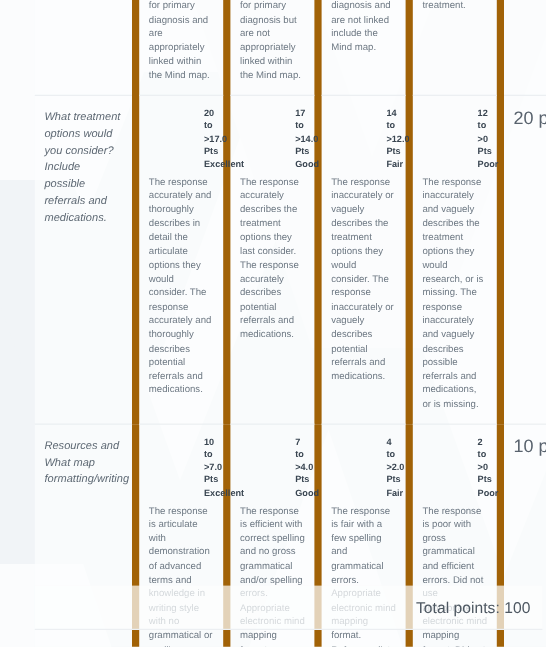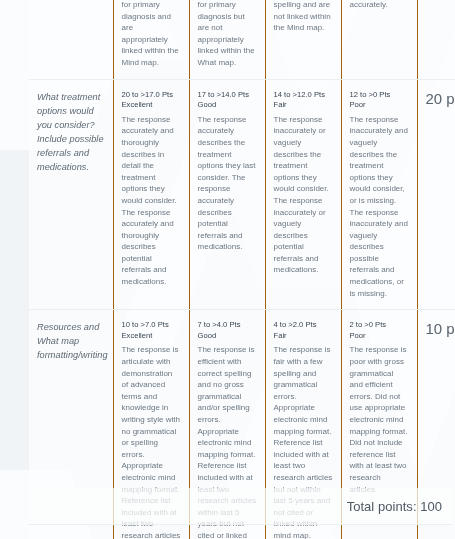--- a/index.html
+++ b/index.html
@@ -21,44 +21,45 @@
   .rubric{
     position:absolute;
     left:29px; top:-1px;
     width:423px;
     border-collapse:collapse;
     table-layout:fixed;
     background:transparent;
   }
   .rubric td{
     vertical-align:top;
-    border-right:1px solid #a16207;
+    border-right:6px solid #a16207;
     border-bottom:1px solid #eceff2;
     padding:10px 8px 10px 8px;
     background:rgba(252,253,254,0.72);
   }
   .rubric td.last{border-right:none;}
 
   .c-crit{width:84px;}
   .c-rat{width:76px;}
   .c-pts{width:39px;}
 
   .crit-text{
     font-size:9.2px;
     line-height:14px;
     color:#5d6873;
     letter-spacing:0.04px;
     font-style:italic;
   }
   .rat-head{
     font-size:7.6px;
-    font-weight:normal;
+    font-weight:bold;
     line-height:10.6px;
     color:#394551;
     letter-spacing:0.01px;
+    margin-left:46px;
   }
   .rat-desc{
     font-size:8px;
     line-height:11.6px;
     color:#6d7883;
     margin-top:3px;
     letter-spacing:0.01px;
   }
   .pts-cell{
     font-size:15px;
@@ -123,54 +124,54 @@
     <tbody>
 
       <tr class="row-clip">
         <td>
           <div class="crit-text"></div>
         </td>
         <td>
           <div class="rat-desc">for primary diagnosis and are appropriately linked within the Mind map.</div>
         </td>
         <td>
-          <div class="rat-desc">for primary diagnosis but are not appropriately linked within the What map.</div>
-        </td>
-        <td>
-          <div class="rat-desc">spelling and are not linked within the Mind map.</div>
-        </td>
-        <td>
-          <div class="rat-desc">accurately.</div>
+          <div class="rat-desc">for primary diagnosis but are not appropriately linked within the Mind map.</div>
+        </td>
+        <td>
+          <div class="rat-desc">diagnosis and are not linked include the Mind map.</div>
+        </td>
+        <td>
+          <div class="rat-desc">treatment.</div>
         </td>
         <td class="last pts-cell"></td>
       </tr>
 
       <tr>
         <td>
           <div class="crit-text">What treatment options would you consider? Include possible referrals and medications.</div>
         </td>
         <td>
           <div class="rat-head">20 to &gt;17.0 Pts</div>
           <div class="rat-head">Excellent</div>
-          <div class="rat-desc">The response accurately and thoroughly describes in detail the treatment options they would consider. The response accurately and thoroughly describes potential referrals and medications.</div>
+          <div class="rat-desc">The response accurately and thoroughly describes in detail the articulate options they would consider. The response accurately and thoroughly describes potential referrals and medications.</div>
         </td>
         <td>
           <div class="rat-head">17 to &gt;14.0 Pts</div>
           <div class="rat-head">Good</div>
           <div class="rat-desc">The response accurately describes the treatment options they last consider. The response accurately describes potential referrals and medications.</div>
         </td>
         <td>
           <div class="rat-head">14 to &gt;12.0 Pts</div>
           <div class="rat-head">Fair</div>
           <div class="rat-desc">The response inaccurately or vaguely describes the treatment options they would consider. The response inaccurately or vaguely describes potential referrals and medications.</div>
         </td>
         <td>
           <div class="rat-head">12 to &gt;0 Pts</div>
           <div class="rat-head">Poor</div>
-          <div class="rat-desc">The response inaccurately and vaguely describes the treatment options they would consider, or is missing. The response inaccurately and vaguely describes possible referrals and medications, or is missing.</div>
+          <div class="rat-desc">The response inaccurately and vaguely describes the treatment options they would research, or is missing. The response inaccurately and vaguely describes possible referrals and medications, or is missing.</div>
         </td>
         <td class="last pts-cell">20 pts</td>
       </tr>
 
       <tr>
         <td>
           <div class="crit-text">Resources and What map formatting/writing</div>
         </td>
         <td>
           <div class="rat-head">10 to &gt;7.0 Pts</div>

